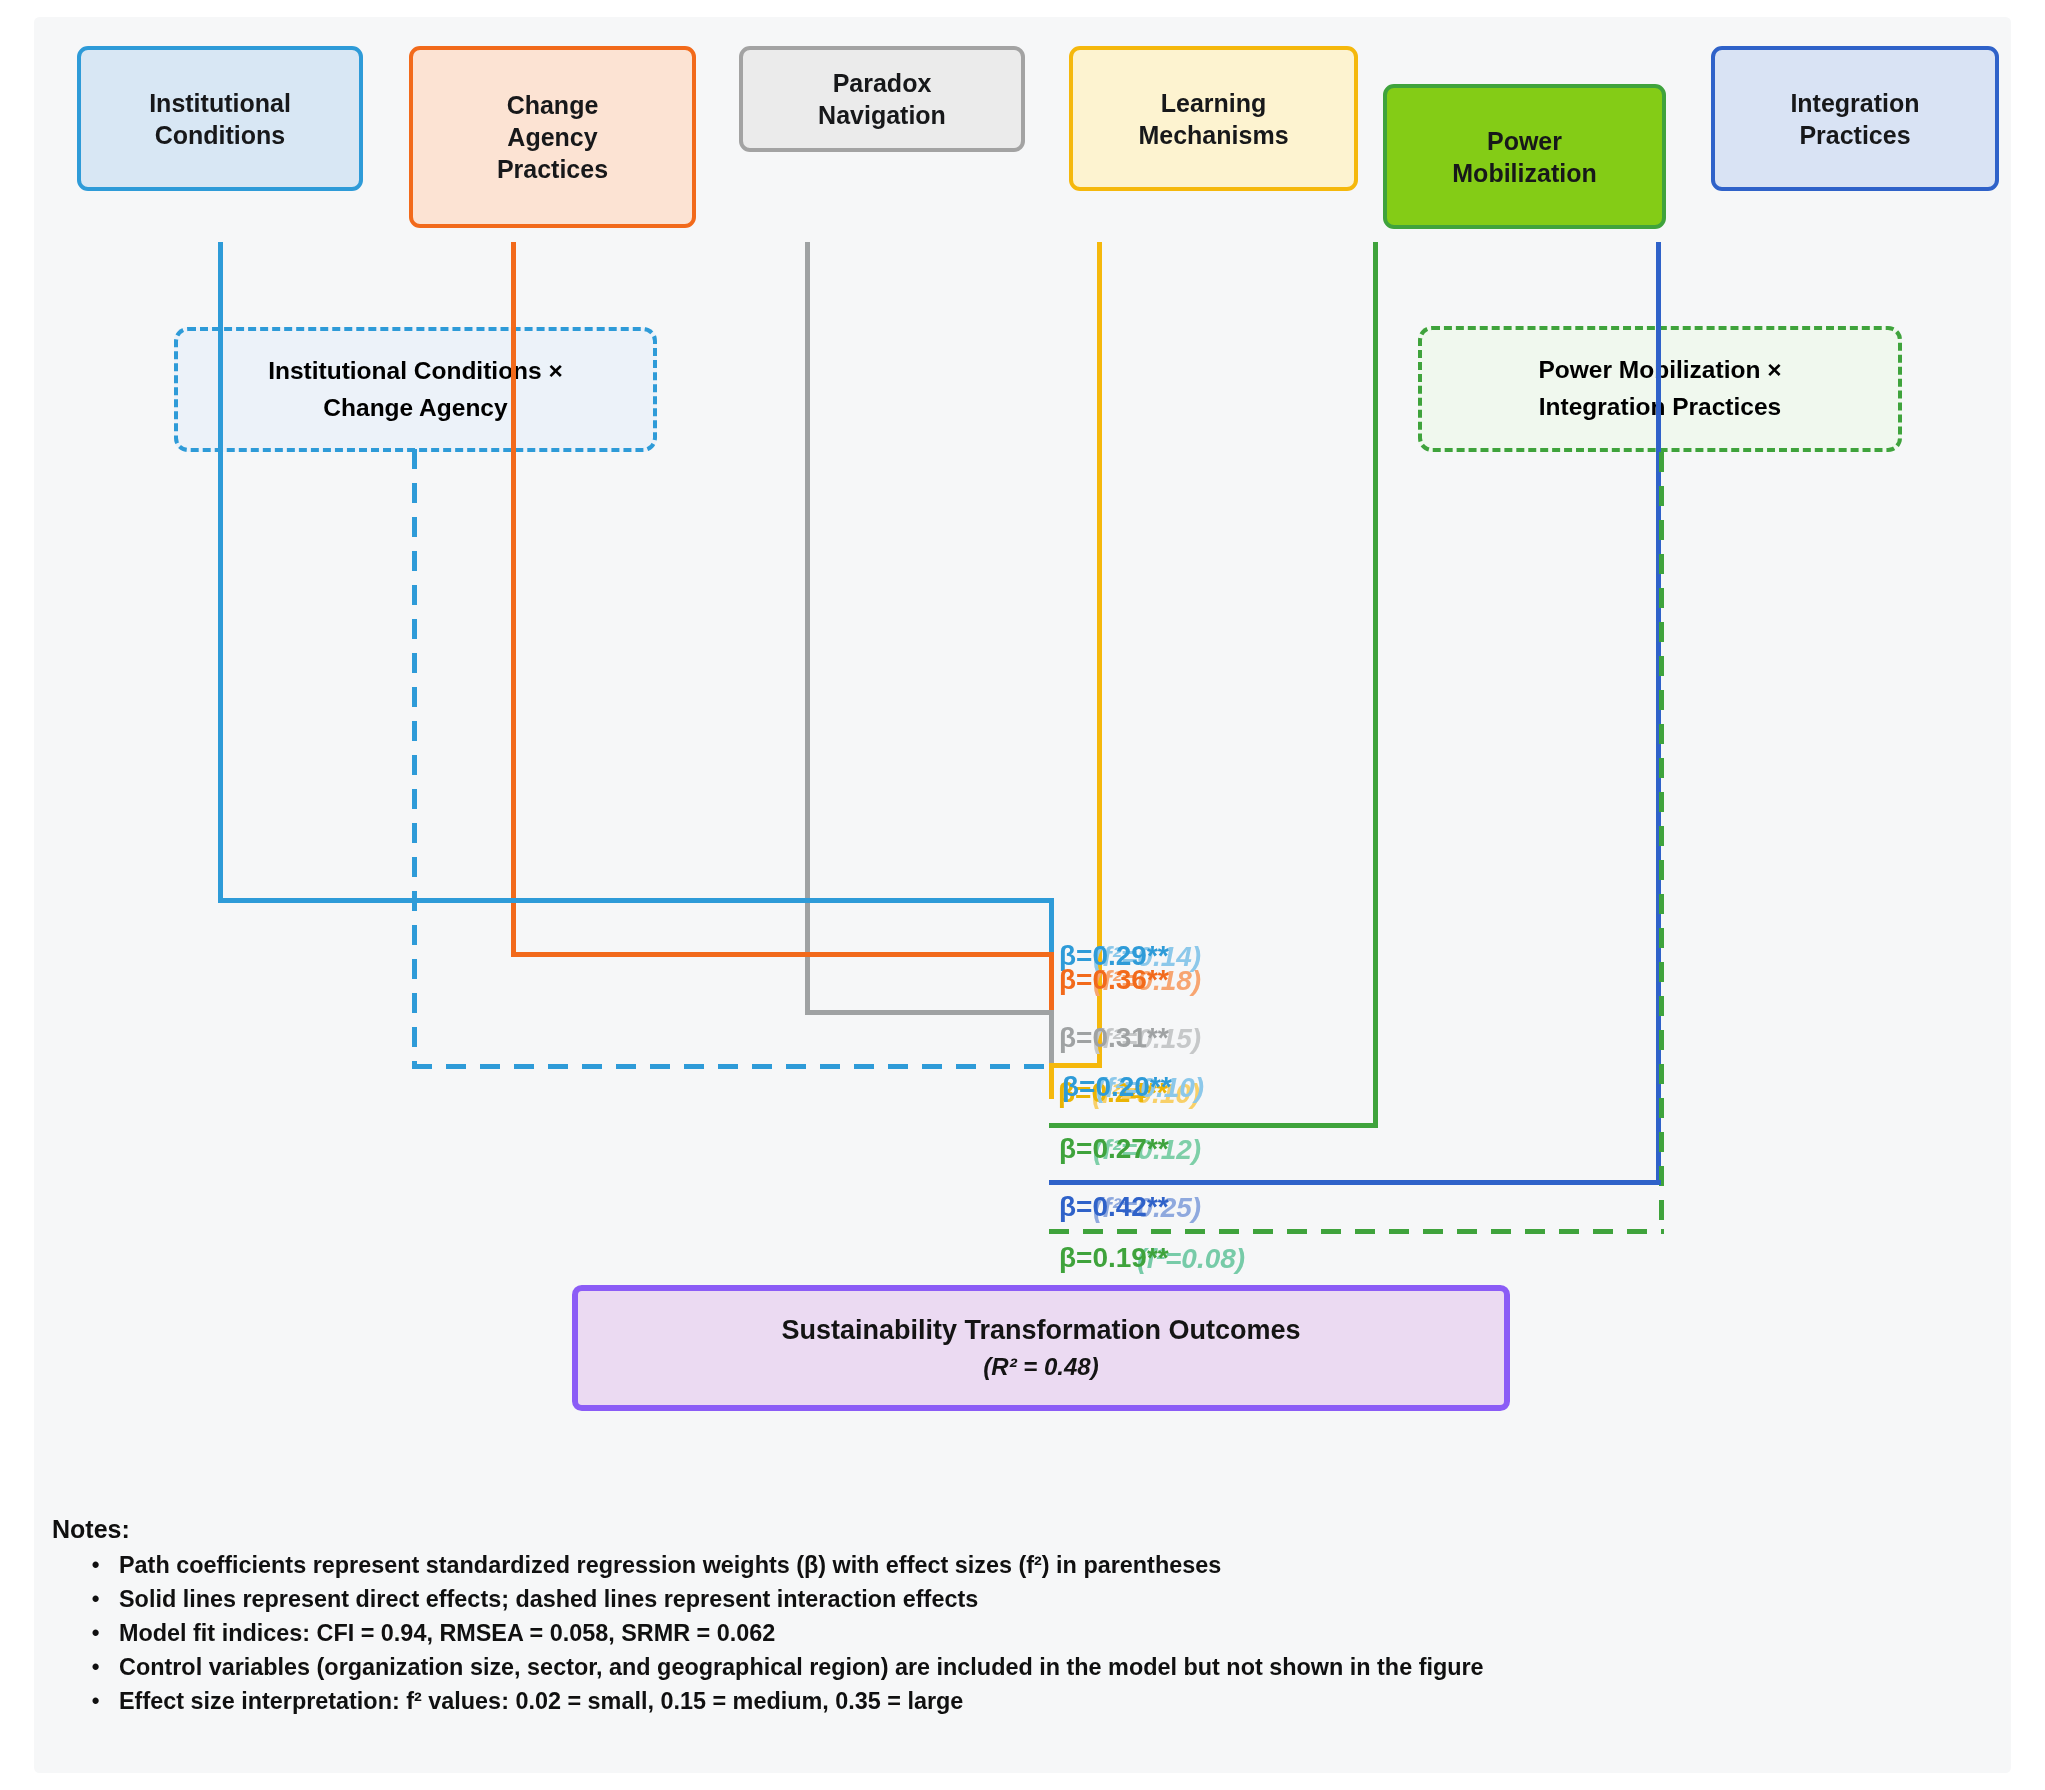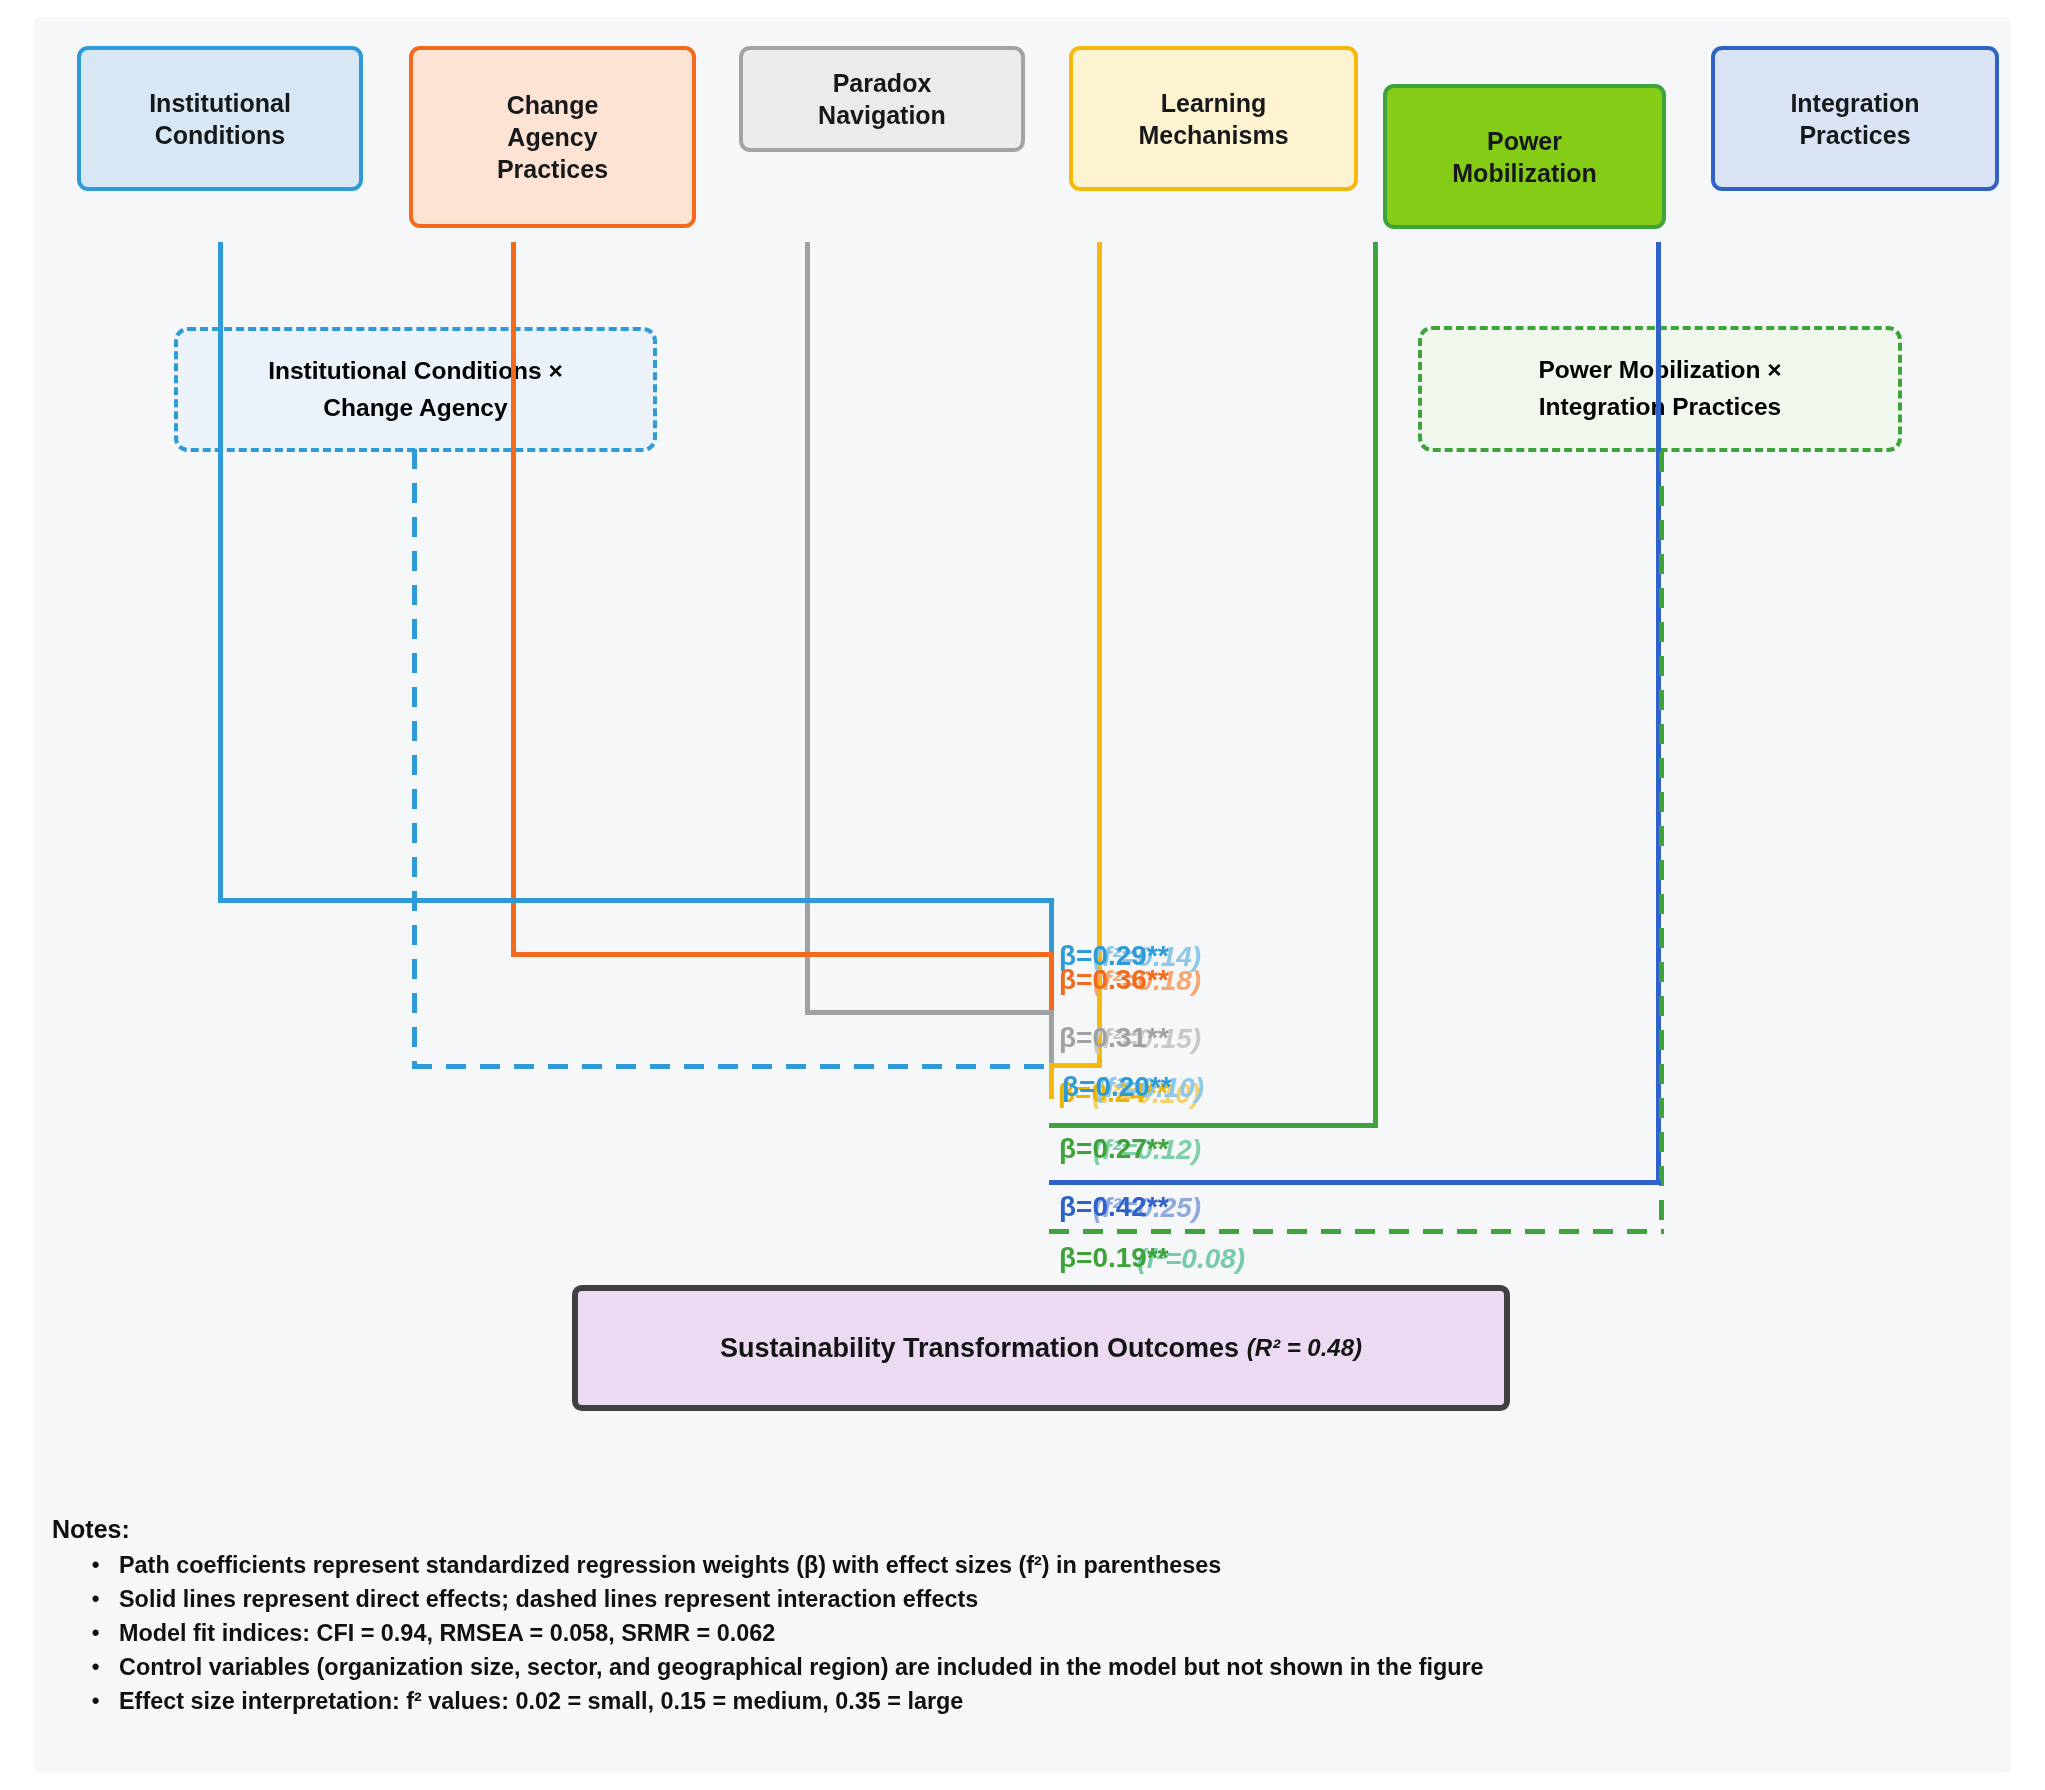--- a/index.html
+++ b/index.html
@@ -33,22 +33,22 @@
   .line{position:absolute;}
   
   .plabel{position:absolute;height:33px;width:337px;font-size:28px;font-weight:700;}
   .plabel .f2{
     position:absolute;left:34px;top:1.1px;font-style:italic;font-weight:700;
   }
   .plabel .beta{position:absolute;left:0;top:0;}
   
   .outcome{
     position:absolute;left:572px;top:1285px;width:938px;height:126px;
-    background:#ebdaf2;border:6px solid #404040;border-radius:9.8px;
-    display:flex;flex-direction:row;align-items:center;justify-content:center;
+    background:#ebdaf2;border:6px solid #8b5cf6;border-radius:9.8px;
+    display:flex;flex-direction:column;align-items:center;justify-content:center;
     box-sizing:border-box;gap:7.6px;
   }
   .outcome .o-title{font-size:27px;font-weight:700;color:#141414;}
   .outcome .o-sub{font-size:24px;font-style:italic;font-weight:600;color:#141414;}
   
   .notes-heading{position:absolute;left:52px;top:1498px;font-size:25px;font-weight:700;color:#0f0f0f;margin-top:17px;}
   .notes-list{position:absolute;left:82px;top:1548px;width:1875px;}
   .note-item{
     position:relative;padding-left:37px;font-size:23.4px;font-weight:600;color:#101010;
     line-height:34px;height:34px;white-space:nowrap;

